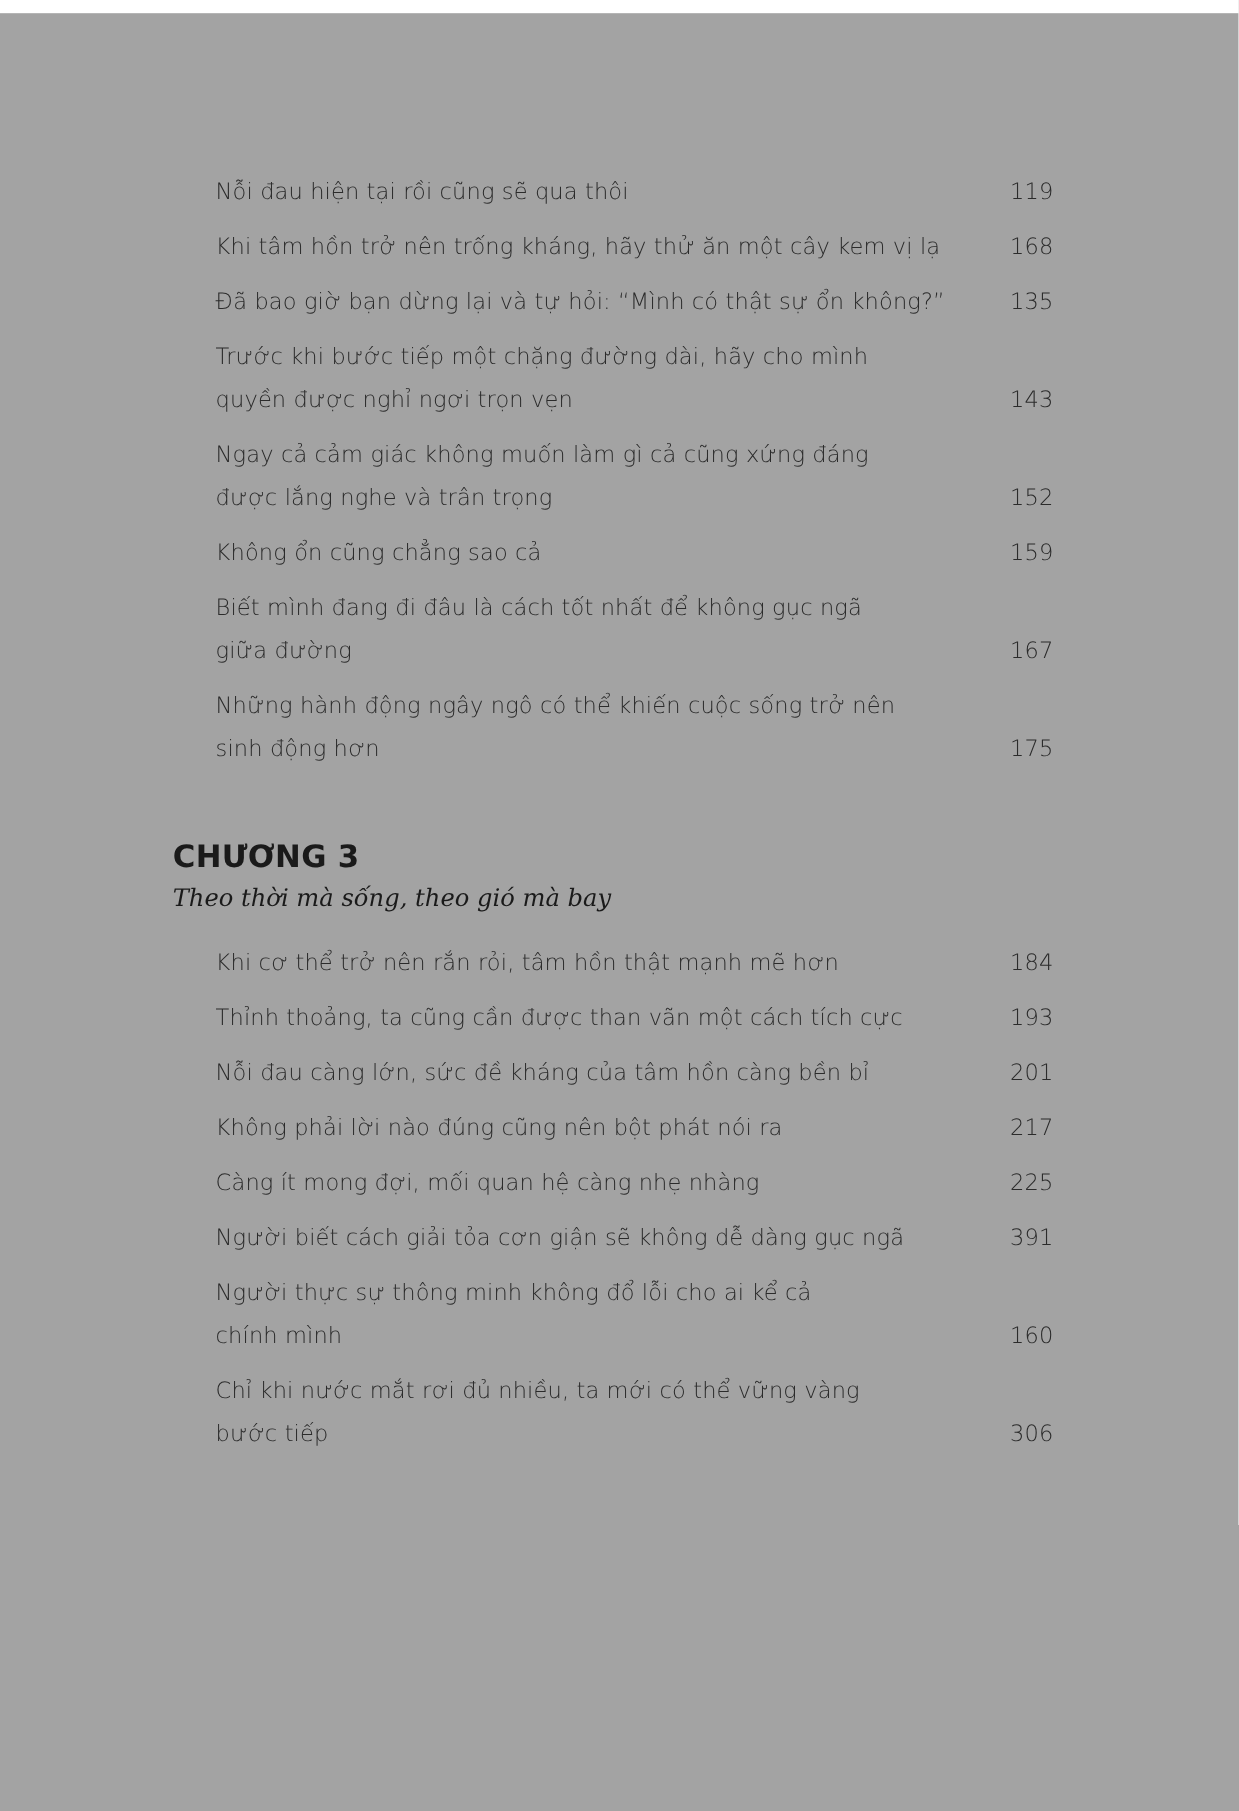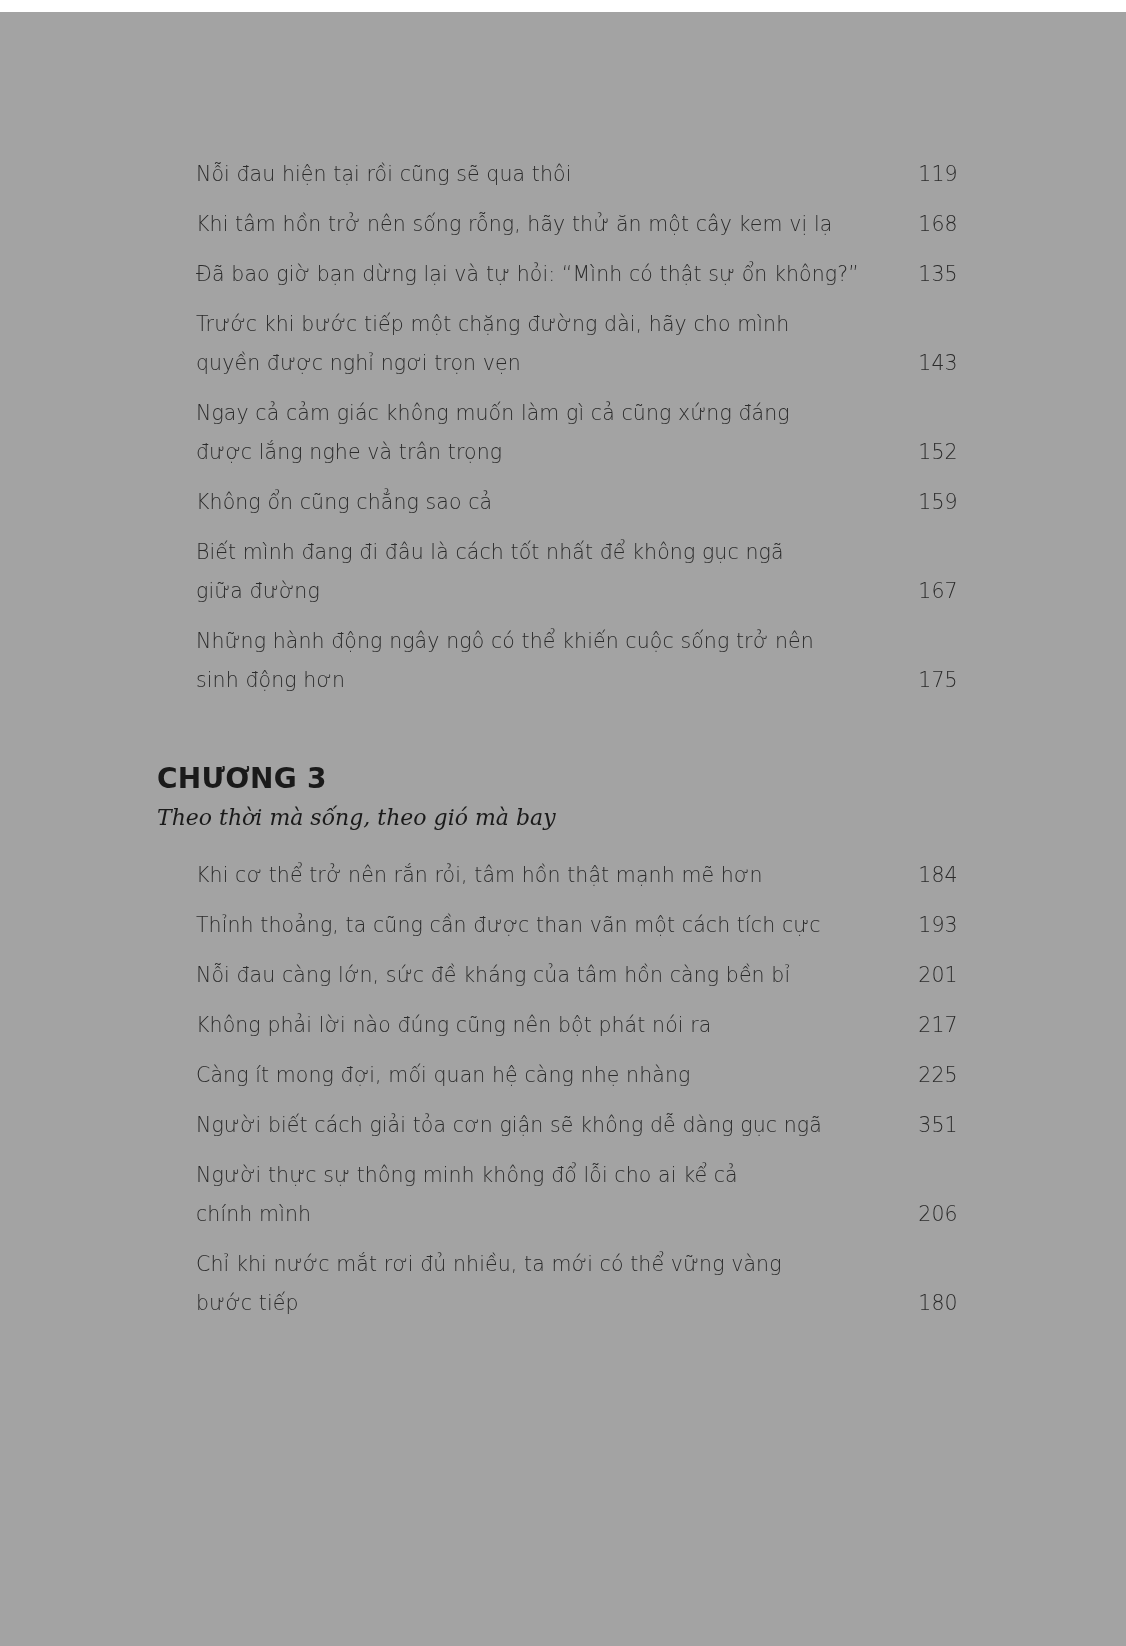--- a/index.html
+++ b/index.html
@@ -83,21 +83,21 @@
 <body>
 
 <div class="page">
 
   <ul class="toc-list section-a">
     <li class="toc-item">
       <span class="toc-title">Nỗi đau hiện tại rồi cũng sẽ qua thôi</span>
       <span class="toc-page">119</span>
     </li>
     <li class="toc-item">
-      <span class="toc-title">Khi tâm hồn trở nên sống rỗng, hãy thử ăn một cây kem vị lạ</span>
+      <span class="toc-title">Khi tâm hồn trở nên trống kháng, hãy thử ăn một cây kem vị lạ</span>
       <span class="toc-page">168</span>
     </li>
     <li class="toc-item">
       <span class="toc-title">Đã bao giờ bạn dừng lại và tự hỏi: “Mình có thật sự ổn không?”</span>
       <span class="toc-page">135</span>
     </li>
     <li class="toc-item">
       <span class="toc-title" style="max-width:620px">Trước khi bước tiếp một chặng đường dài, hãy cho mình quyền được nghỉ ngơi trọn vẹn</span>
       <span class="toc-page">143</span>
     </li>
@@ -138,25 +138,25 @@
     <li class="toc-item">
       <span class="toc-title">Không phải lời nào đúng cũng nên bột phát nói ra</span>
       <span class="toc-page">217</span>
     </li>
     <li class="toc-item">
       <span class="toc-title">Càng ít mong đợi, mối quan hệ càng nhẹ nhàng</span>
       <span class="toc-page">225</span>
     </li>
     <li class="toc-item">
       <span class="toc-title">Người biết cách giải tỏa cơn giận sẽ không dễ dàng gục ngã</span>
-      <span class="toc-page">351</span>
+      <span class="toc-page">391</span>
     </li>
     <li class="toc-item">
       <span class="toc-title" style="max-width:600px">Người thực sự thông minh không đổ lỗi cho ai kể cả chính mình</span>
-      <span class="toc-page">206</span>
+      <span class="toc-page">160</span>
     </li>
     <li class="toc-item">
       <span class="toc-title" style="max-width:630px">Chỉ khi nước mắt rơi đủ nhiều, ta mới có thể vững vàng bước tiếp</span>
-      <span class="toc-page">180</span>
+      <span class="toc-page">306</span>
     </li>
   </ul>
 
 </div>
 
 </body></html>

